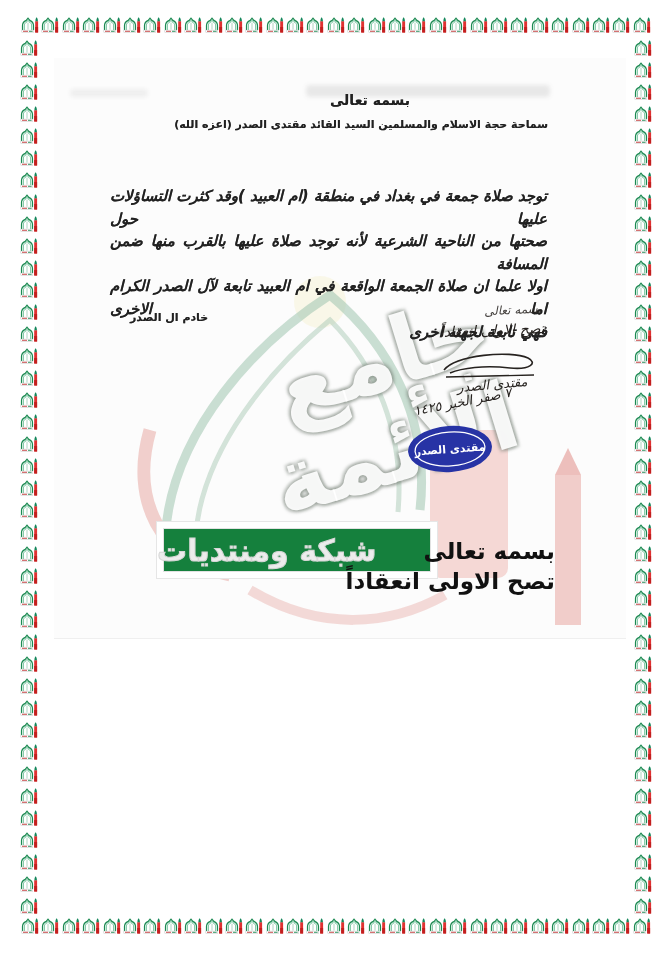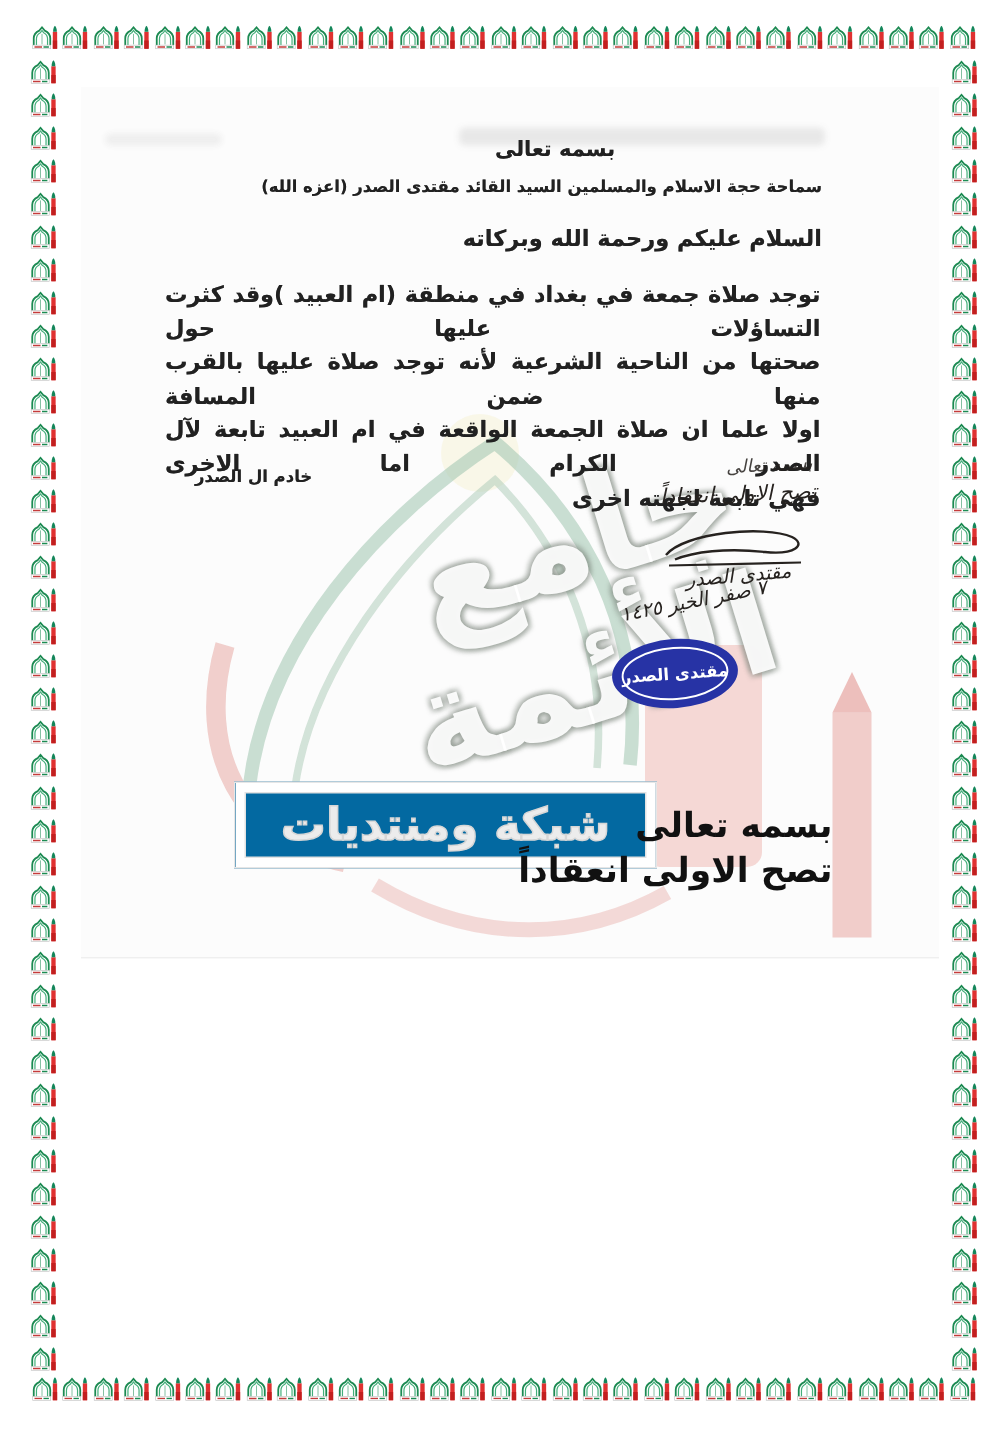--- a/index.html
+++ b/index.html
@@ -21,43 +21,43 @@
   .smudge{position:absolute;background:rgba(60,60,60,0.10);filter:blur(2px);border-radius:4px;}
 
   
   .letter{position:absolute;inset:0;z-index:3;}
   .txt{position:absolute;direction:rtl;font-weight:bold;color:#212121;
        text-shadow:0 0 .4px rgba(0,0,0,.55);}
   .basmala-top{top:92px;left:260px;width:220px;text-align:center;font-size:14px;}
   .salutation{top:118px;right:122px;font-size:11px;}
   .greeting{top:150px;right:122px;font-size:15px;}
   .body-block{top:185px;right:123px;width:437px;font-size:15px;line-height:22.6px;}
-  .body-line{text-align:justify;text-align-last:justify;}
+  .body-line{text-align:justify;text-align-last:justify;font-style:italic;}
   .body-line:last-child{text-align-last:right;}
   .signoff{top:311px;left:130px;font-size:11px;}
 
   
   .hand{position:absolute;direction:rtl;color:#26221f;z-index:4;font-style:italic;}
   .hw-basmala{top:303px;right:128px;font-size:12px;transform:rotate(-3deg);opacity:.85;}
   .hw-ruling{top:322px;right:125px;font-size:14px;transform:rotate(-2deg);}
   .sig-svg{position:absolute;top:350px;left:438px;z-index:4;}
   .hw-name{top:377px;right:142px;font-size:13px;transform:rotate(-5deg);}
   .hw-date{top:394px;right:158px;font-size:13px;transform:rotate(-11deg);}
   .stamp{position:absolute;left:406px;top:424px;z-index:4;}
 
   
   .wm-svg{position:absolute;left:120px;top:270px;z-index:1;}
   .wm-callig{position:absolute;left:150px;top:330px;width:360px;z-index:1;direction:rtl;
              font-size:92px;font-weight:bold;line-height:1;transform:rotate(-17deg);
              color:rgba(255,255,255,.92);
              text-shadow:2px 2px 3px rgba(125,135,125,.45),-2px -2px 3px rgba(125,135,125,.40),
                          2px -2px 3px rgba(125,135,125,.38),-2px 2px 3px rgba(125,135,125,.38);}
   .wm-banner{position:absolute;left:156px;top:521px;width:280px;height:56px;z-index:2;
-             background:#0369a1;border:1px solid #e6e6e6;box-shadow:inset 0 0 0 6px #fff,inset 0 0 0 7px #e2e2e2;
-             display:flex;align-items:center;justify-content:center;}
+             background:#15803d;border:1px solid #e6e6e6;box-shadow:inset 0 0 0 6px #fff,inset 0 0 0 7px #e2e2e2;
+             display:flex;align-items:center;}
   .wm-banner-text{direction:rtl;font-size:30px;font-weight:bold;letter-spacing:2px;
                   color:#ececec;-webkit-text-stroke:1px #d6d6d6;}
 
   
   .caption{position:absolute;right:115px;top:536px;z-index:5;direction:rtl;text-align:right;
            font-weight:bold;color:#111;font-size:23px;line-height:30px;}
 </style>
 </head>
 <body>
 
@@ -1649,21 +1649,20 @@
     <path d="M435,205 L448,178 L461,205 Z" fill="#e08d86" opacity="0.55"></path>
   </svg>
   <div class="wm-callig">جامع الأئمة</div>
   <div class="wm-banner">
     <span class="wm-banner-text">شبكة ومنتديات</span>
   </div>
 
   <div class="letter">
     <div class="txt basmala-top">بسمه تعالى</div>
     <div class="txt salutation">سماحة حجة الاسلام والمسلمين السيد القائد مقتدى الصدر (اعزه الله)</div>
-    <div class="txt greeting">السلام عليكم ورحمة الله وبركاته</div>
     <div class="txt body-block">
       <div class="body-line">توجد صلاة جمعة في بغداد في منطقة (ام العبيد )وقد كثرت التساؤلات عليها حول</div>
       <div class="body-line">صحتها من الناحية الشرعية لأنه توجد صلاة عليها بالقرب منها ضمن المسافة</div>
       <div class="body-line">اولا علما ان صلاة الجمعة الواقعة في ام العبيد تابعة لآل الصدر الكرام اما الاخرى</div>
       <div class="body-line">فهي تابعة لجهته اخرى</div>
     </div>
     <div class="txt signoff">خادم ال الصدر</div>
   </div>
 
   <div class="hand hw-basmala">بسمه تعالى</div>

